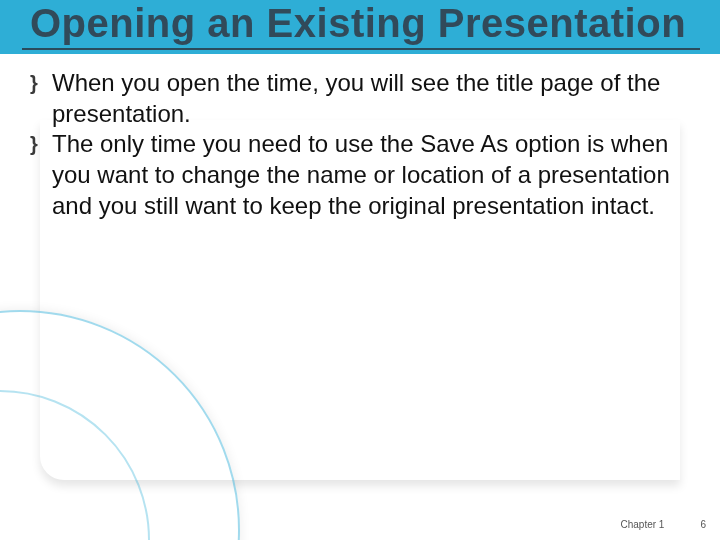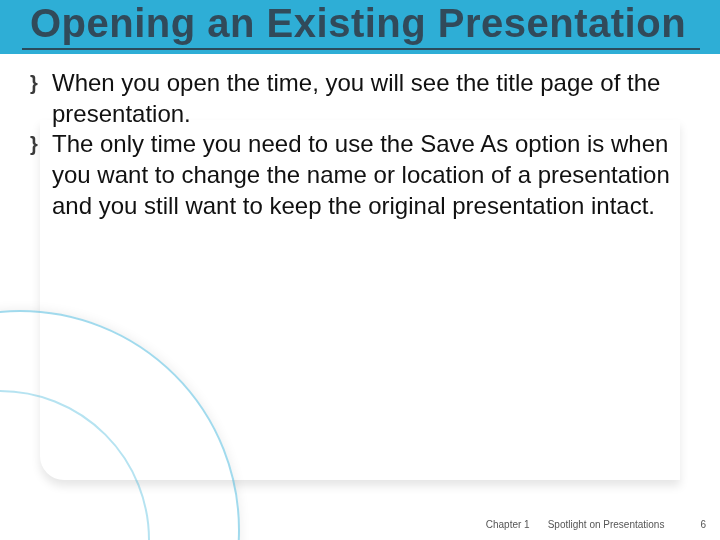--- a/index.html
+++ b/index.html
@@ -125,17 +125,16 @@
     </div>
   </div>
 
   <div class="content-shadow"></div>
 
   <div class="deco-circle circle-outer"></div>
   <div class="deco-circle circle-inner"></div>
 
   <div class="footer">
     <span class="chapter">Chapter 1</span>
-    <span class="book">Spotlight on Presentations</span>
     <span class="pagenum">6</span>
   </div>
 
 </div>
 
 </body></html>

